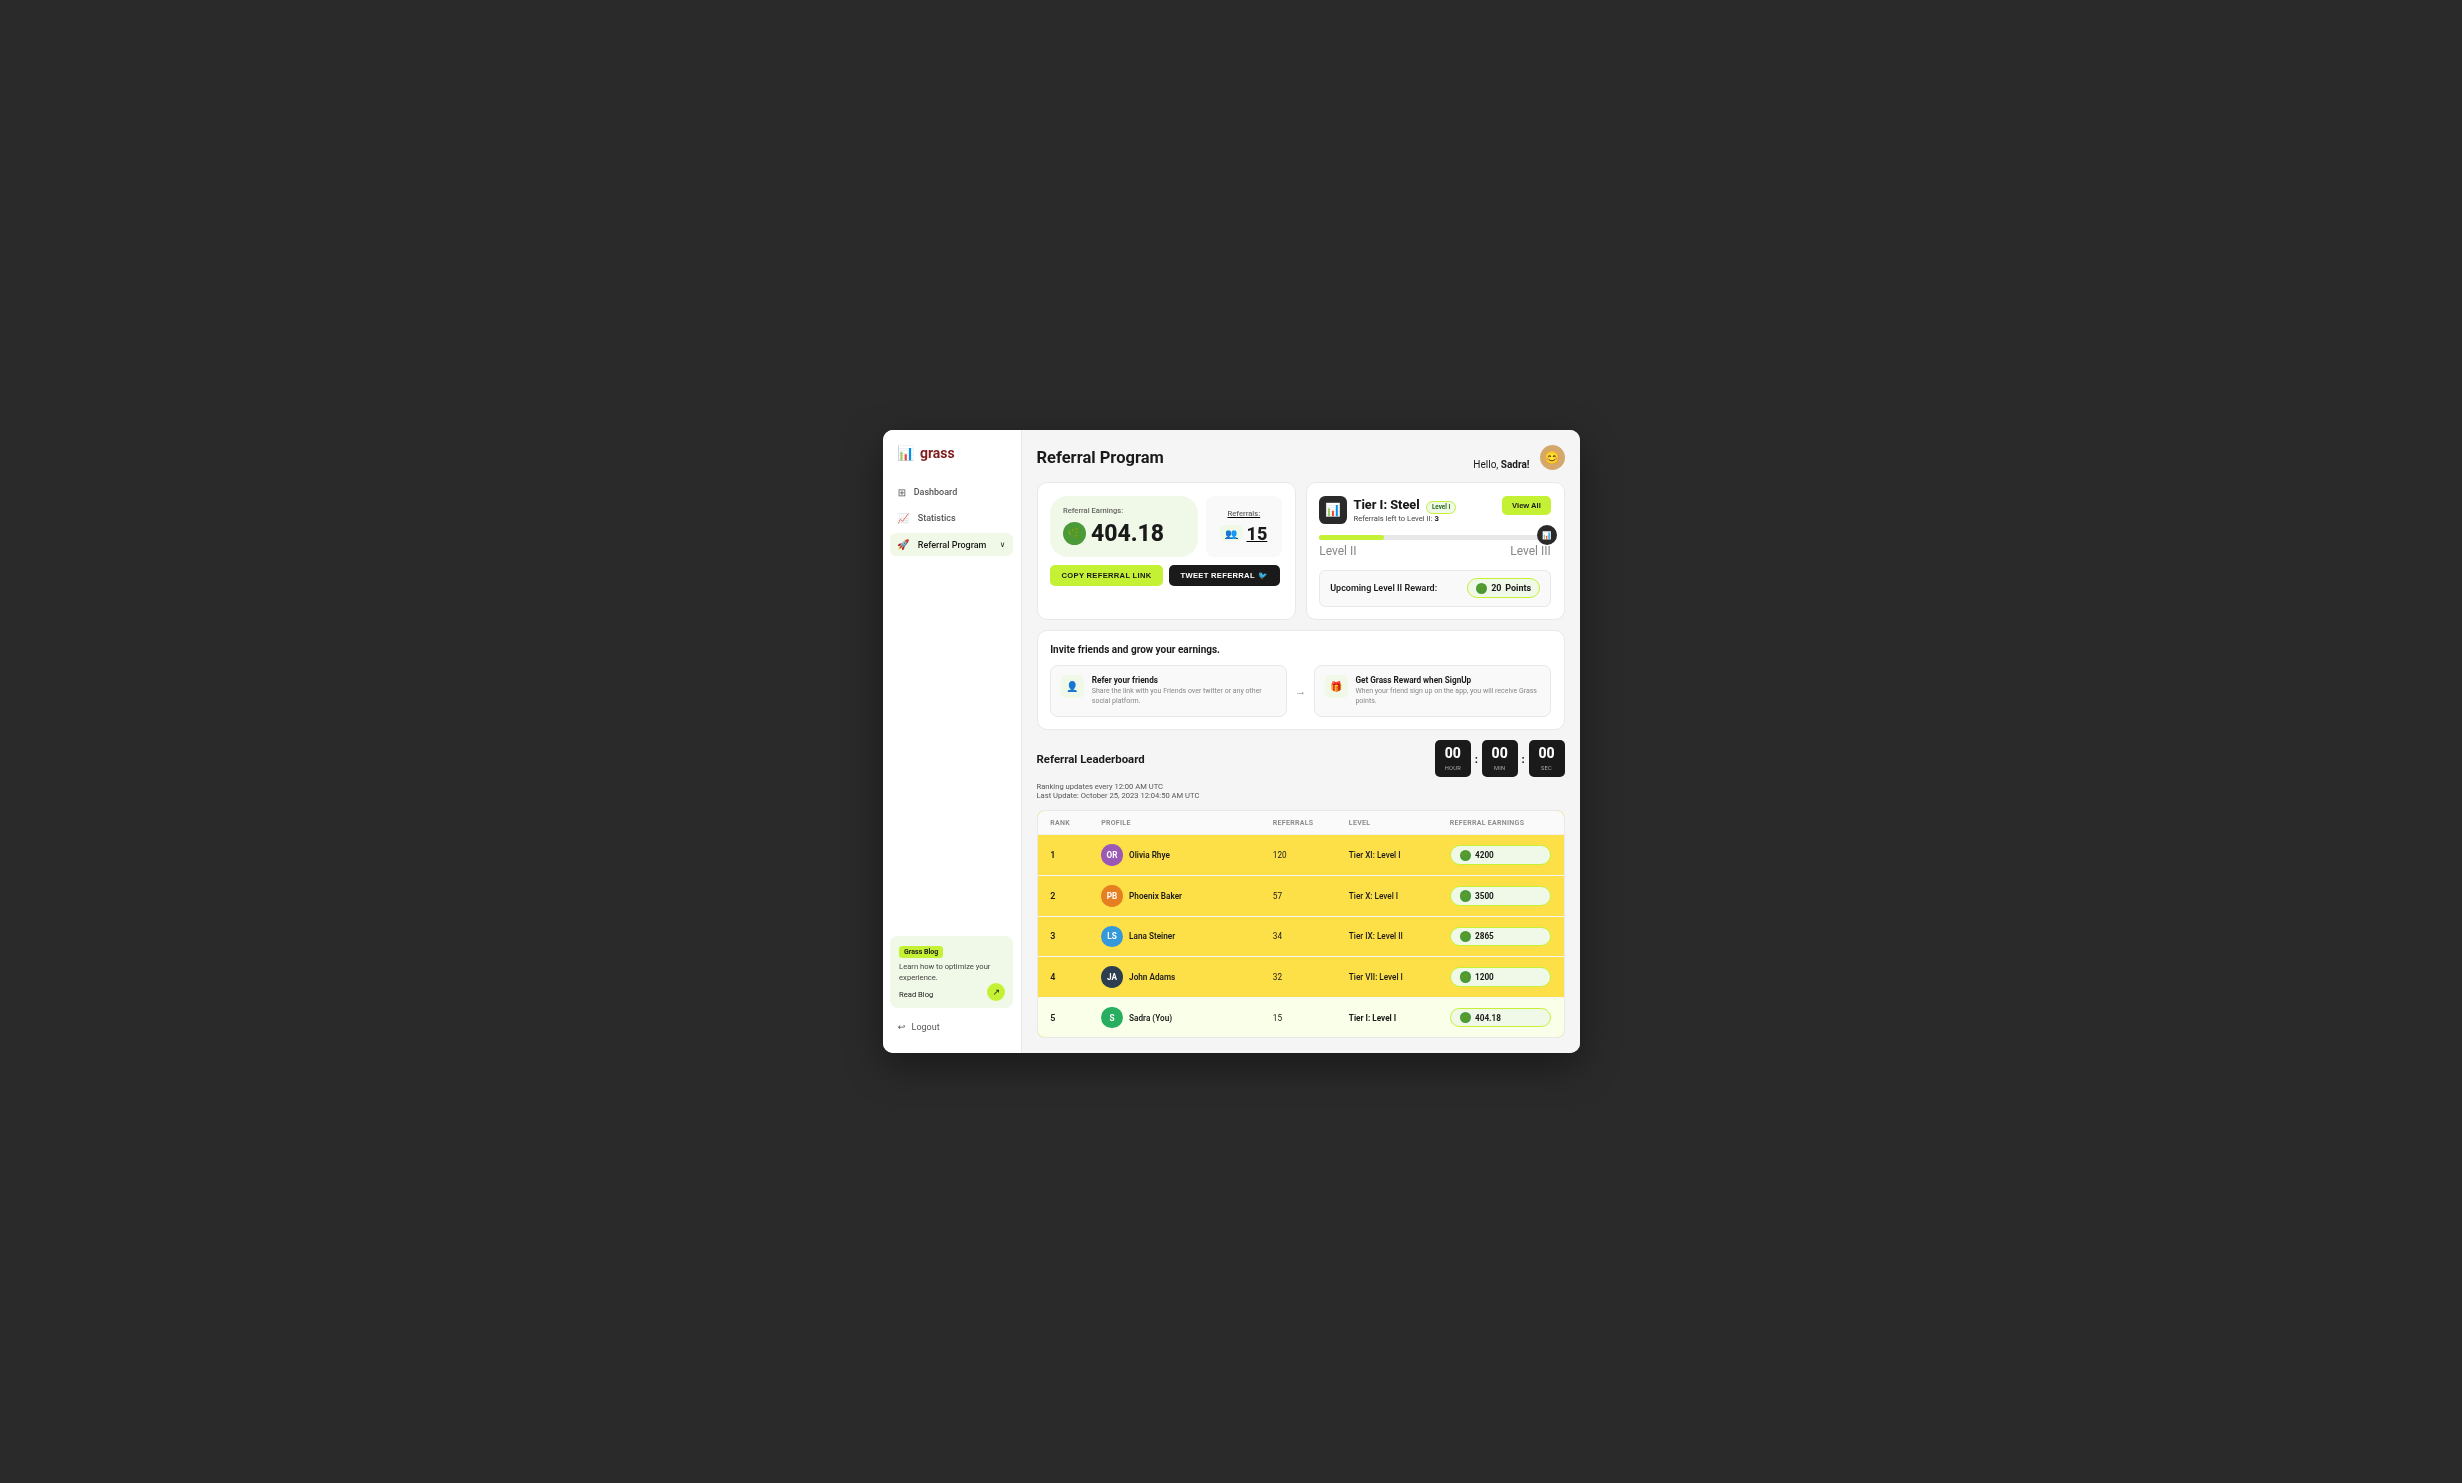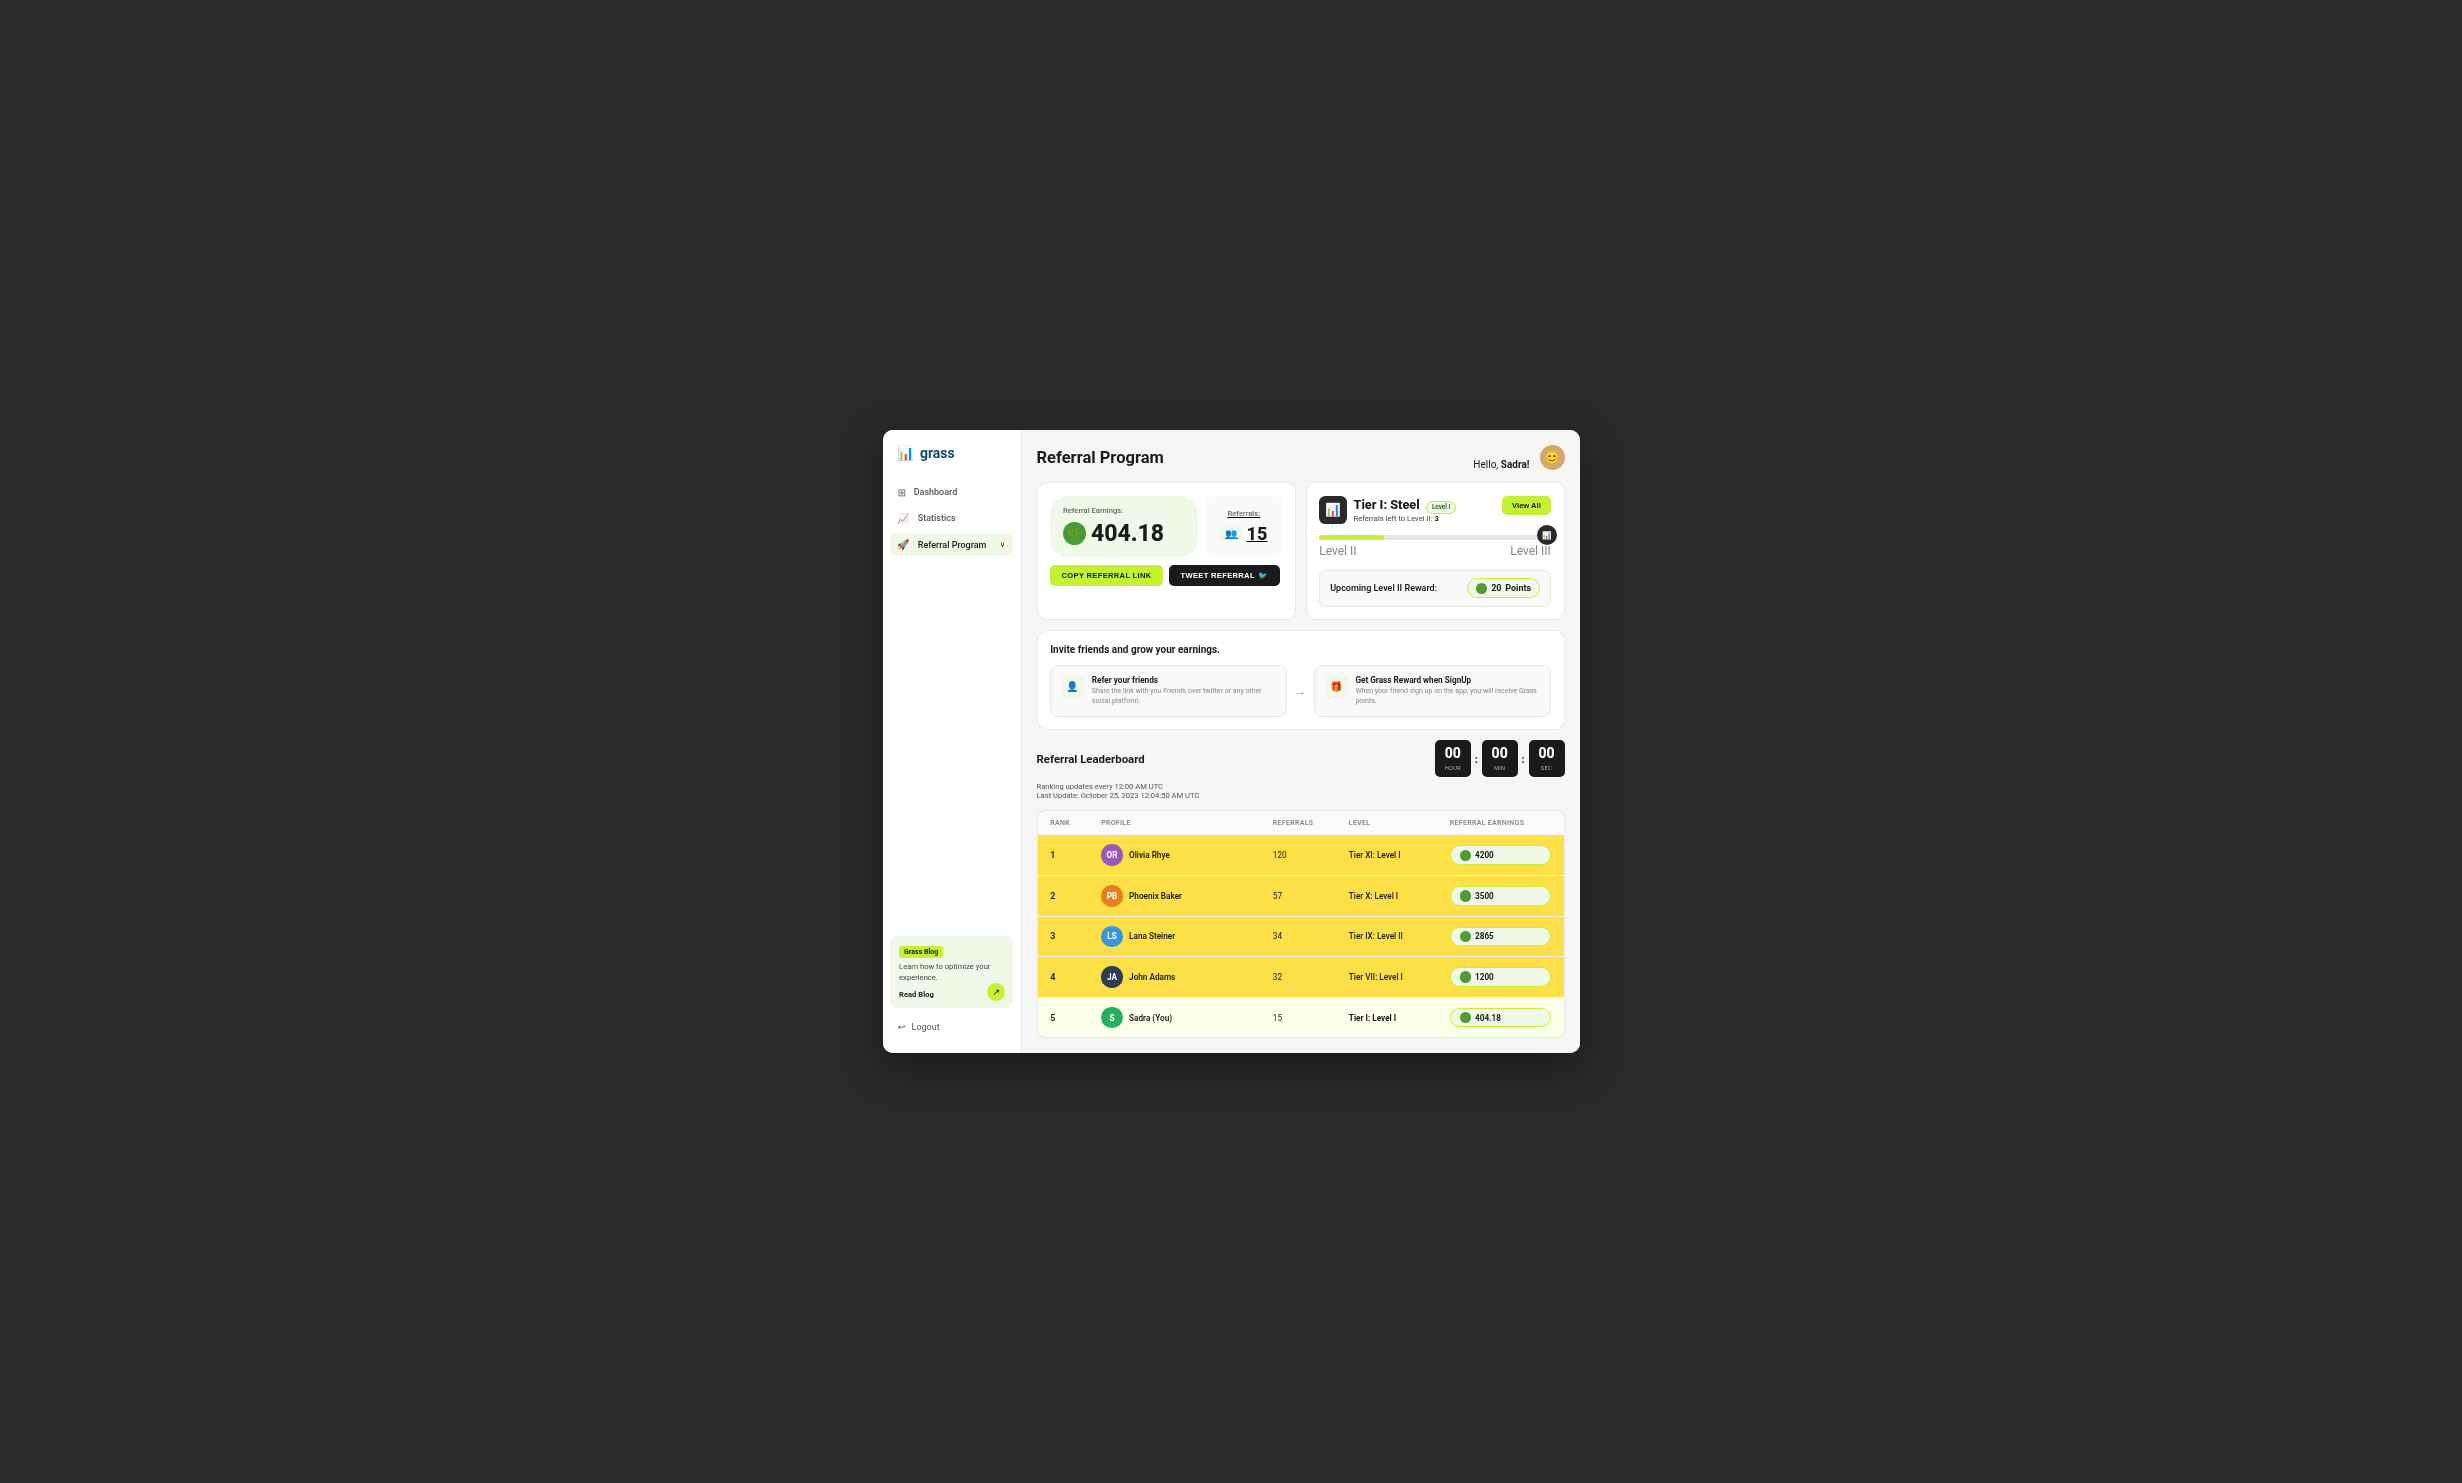--- a/index.html
+++ b/index.html
@@ -36,21 +36,21 @@
       gap: 5px;
       padding: 0 15px 20px;
     }
     .logo-icon {
       font-size: 14px;
       color: #1a1a1a;
     }
     .logo-text {
       font-size: 14px;
       font-weight: 700;
-      color: #0c4a6e;
+      color: #7f1d1d;
     }
     .nav-items {
       display: flex;
       flex-direction: column;
       gap: 2.5px;
       padding: 0 7.6px;
     }
     .nav-item {
       display: flex;
       align-items: center;
@@ -92,21 +92,21 @@
       margin-bottom: 3.8px;
     }
     .blog-desc {
       font-size: 7.6px;
       color: #444;
       line-height: 1.4;
       margin-bottom: 5px;
     }
     .blog-link {
       font-size: 7.6px;
-      font-weight: 700;
+      font-weight: 400;
       color: #1a1a1a;
     }
     .blog-arrow {
       position: absolute;
       bottom: 7.6px;
       right: 7.6px;
       background: #c5f135;
       border-radius: 50%;
       width: 18px;
       height: 18px;

